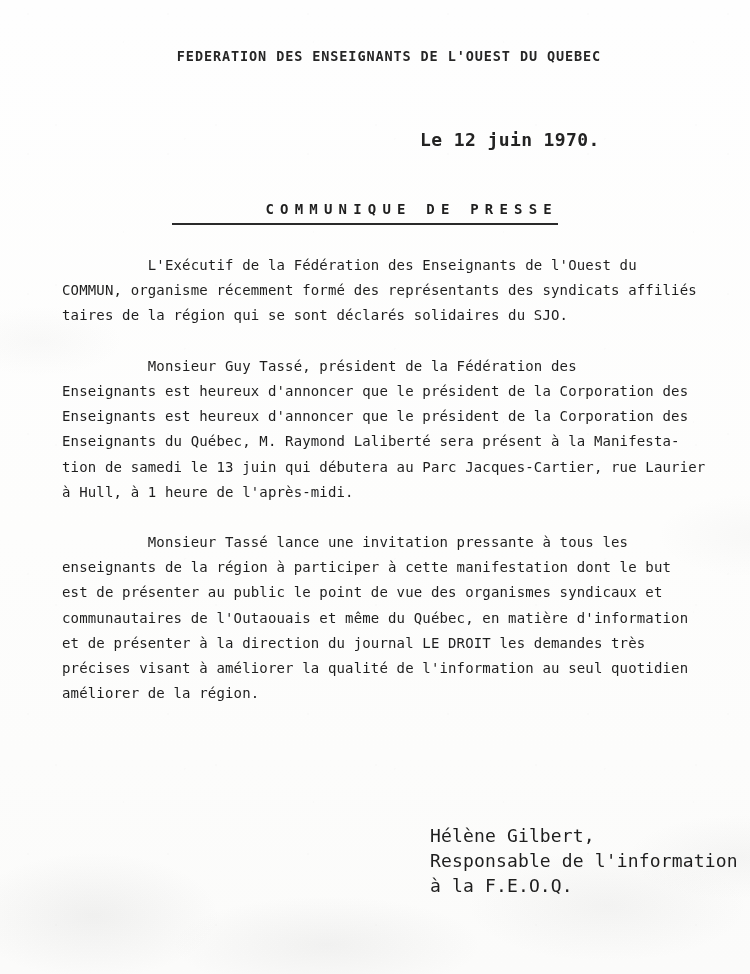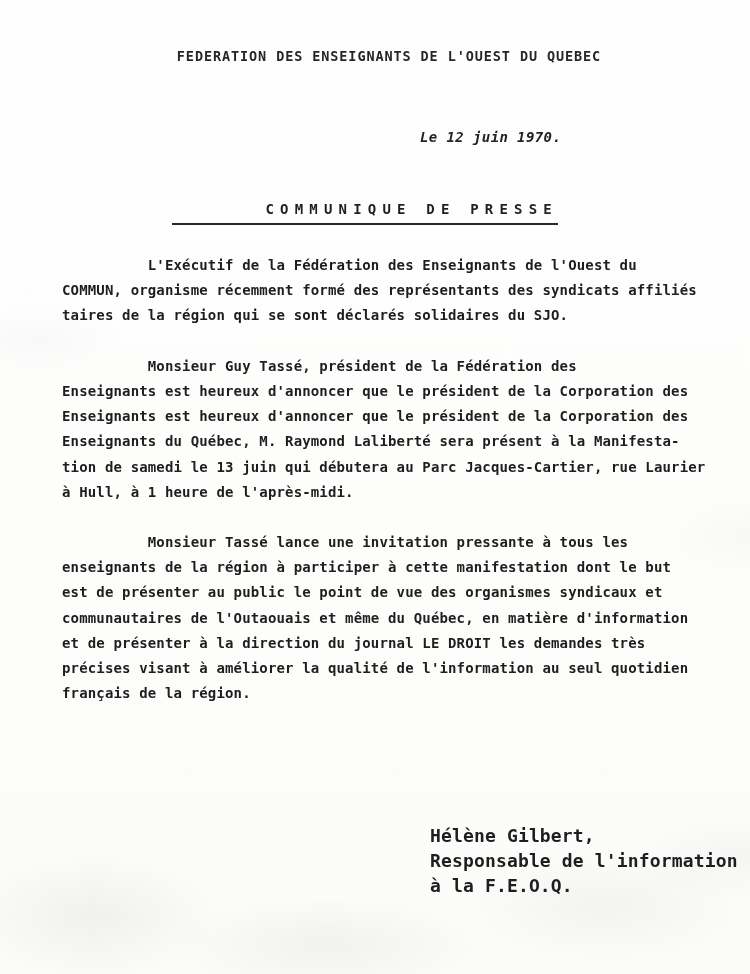--- a/index.html
+++ b/index.html
@@ -58,24 +58,23 @@
     font-size: 13.5px;
     letter-spacing: 0.9px;
     color: #262626;
     white-space: pre;
   }
 
   
   #dateline {
     left: 420px;
     top: 129px;
-    font-size: 14px;
+    font-size: 18px;
     letter-spacing: 0.4px;
     color: #232323;
-    font-style: italic;
   }
 
   
   #title-wrap {
     position: absolute;
     left: 172px;
     top: 201px;
     width: 386px;
   }
   #title {
@@ -108,21 +107,21 @@
     padding: 0;
   }
   .line {
     display: block;
     height: 25.2px;
     line-height: 25.2px;
     font-size: 14px;
     letter-spacing: 0.15px;
     color: #1e1e1e;
     white-space: pre;
-    font-weight: 700;
+    font-weight: 400;
   }
   .para-gap {
     display: block;
     height: 25.2px;
   }
 
   
   #signature {
     position: absolute;
     left: 430px;
@@ -174,21 +173,21 @@
 
     <span class="para-gap"></span>
 
     <div class="para">
       <span class="line">          Monsieur Tassé lance une invitation pressante à tous les</span>
       <span class="line">enseignants de la région à participer à cette manifestation dont le but</span>
       <span class="line">est de présenter au public le point de vue des organismes syndicaux et</span>
       <span class="line">communautaires de l'Outaouais et même du Québec, en matière d'information</span>
       <span class="line">et de présenter à la direction du journal LE DROIT les demandes très</span>
       <span class="line">précises visant à améliorer la qualité de l'information au seul quotidien</span>
-      <span class="line">français de la région.</span>
+      <span class="line">améliorer de la région.</span>
     </div>
 
   </div>
 
   <div id="signature">
     <span class="line">Hélène Gilbert,</span>
     <span class="line">Responsable de l'information</span>
     <span class="line">à la F.E.O.Q.</span>
   </div>
 

